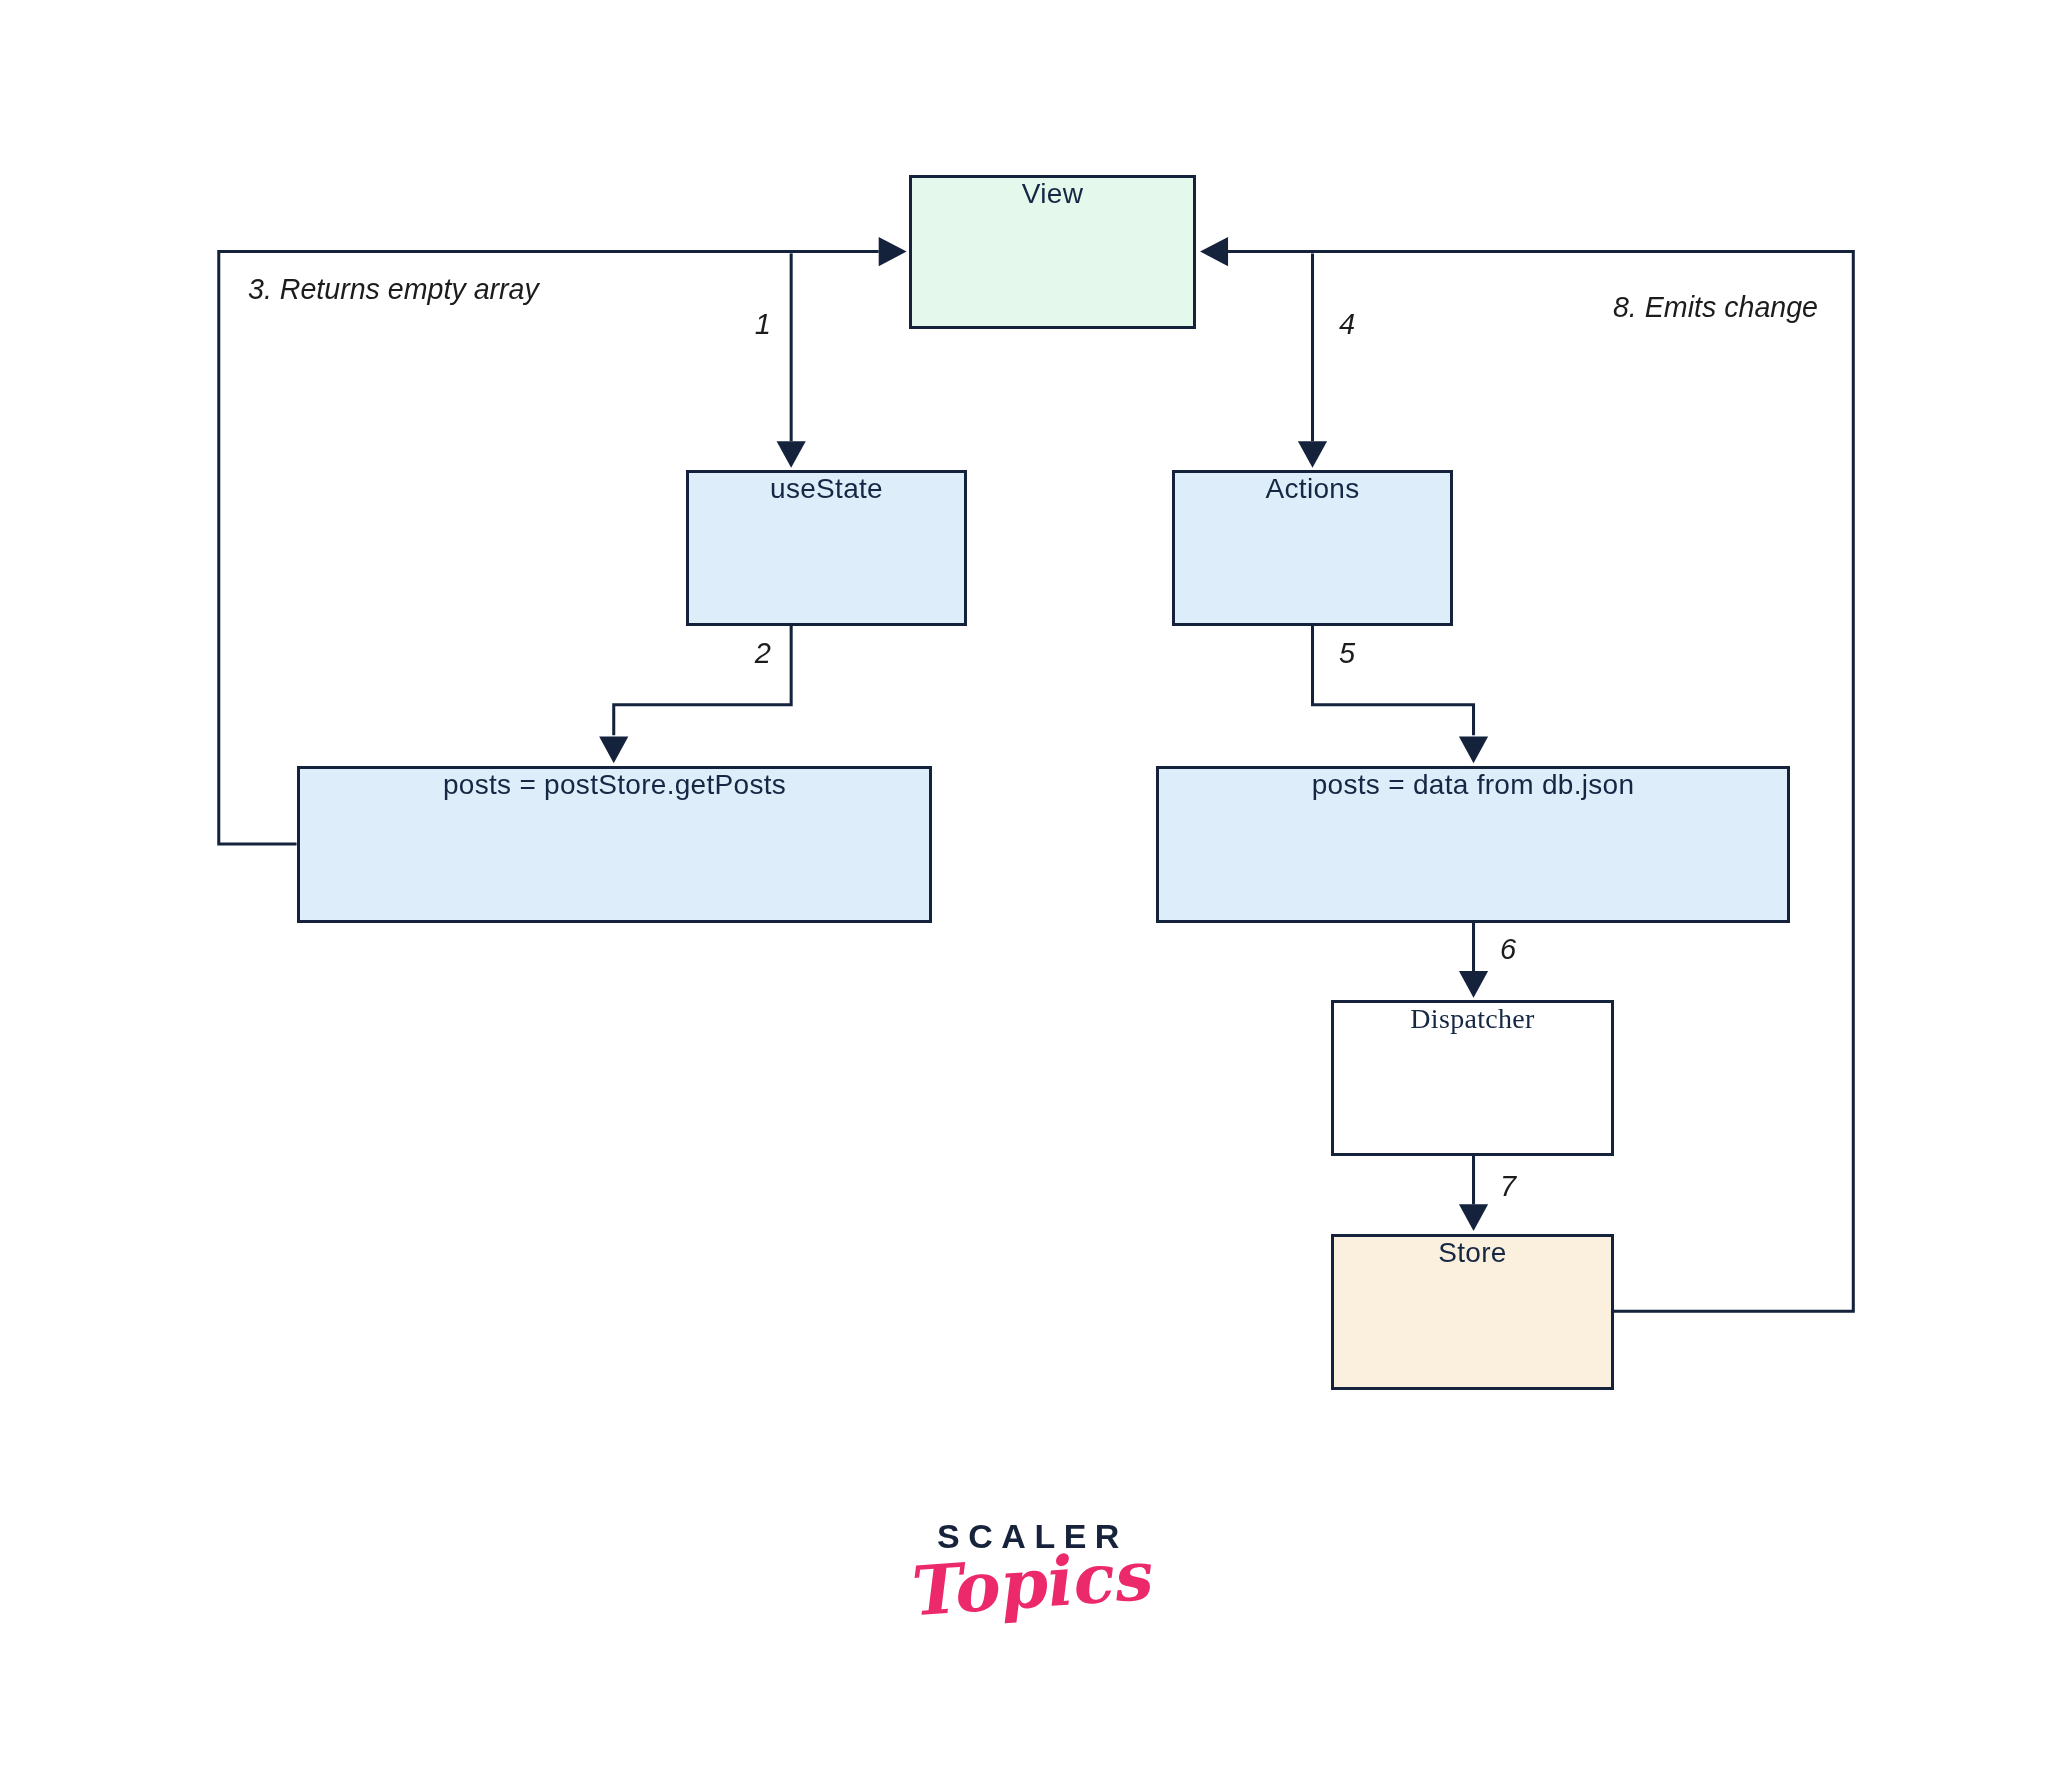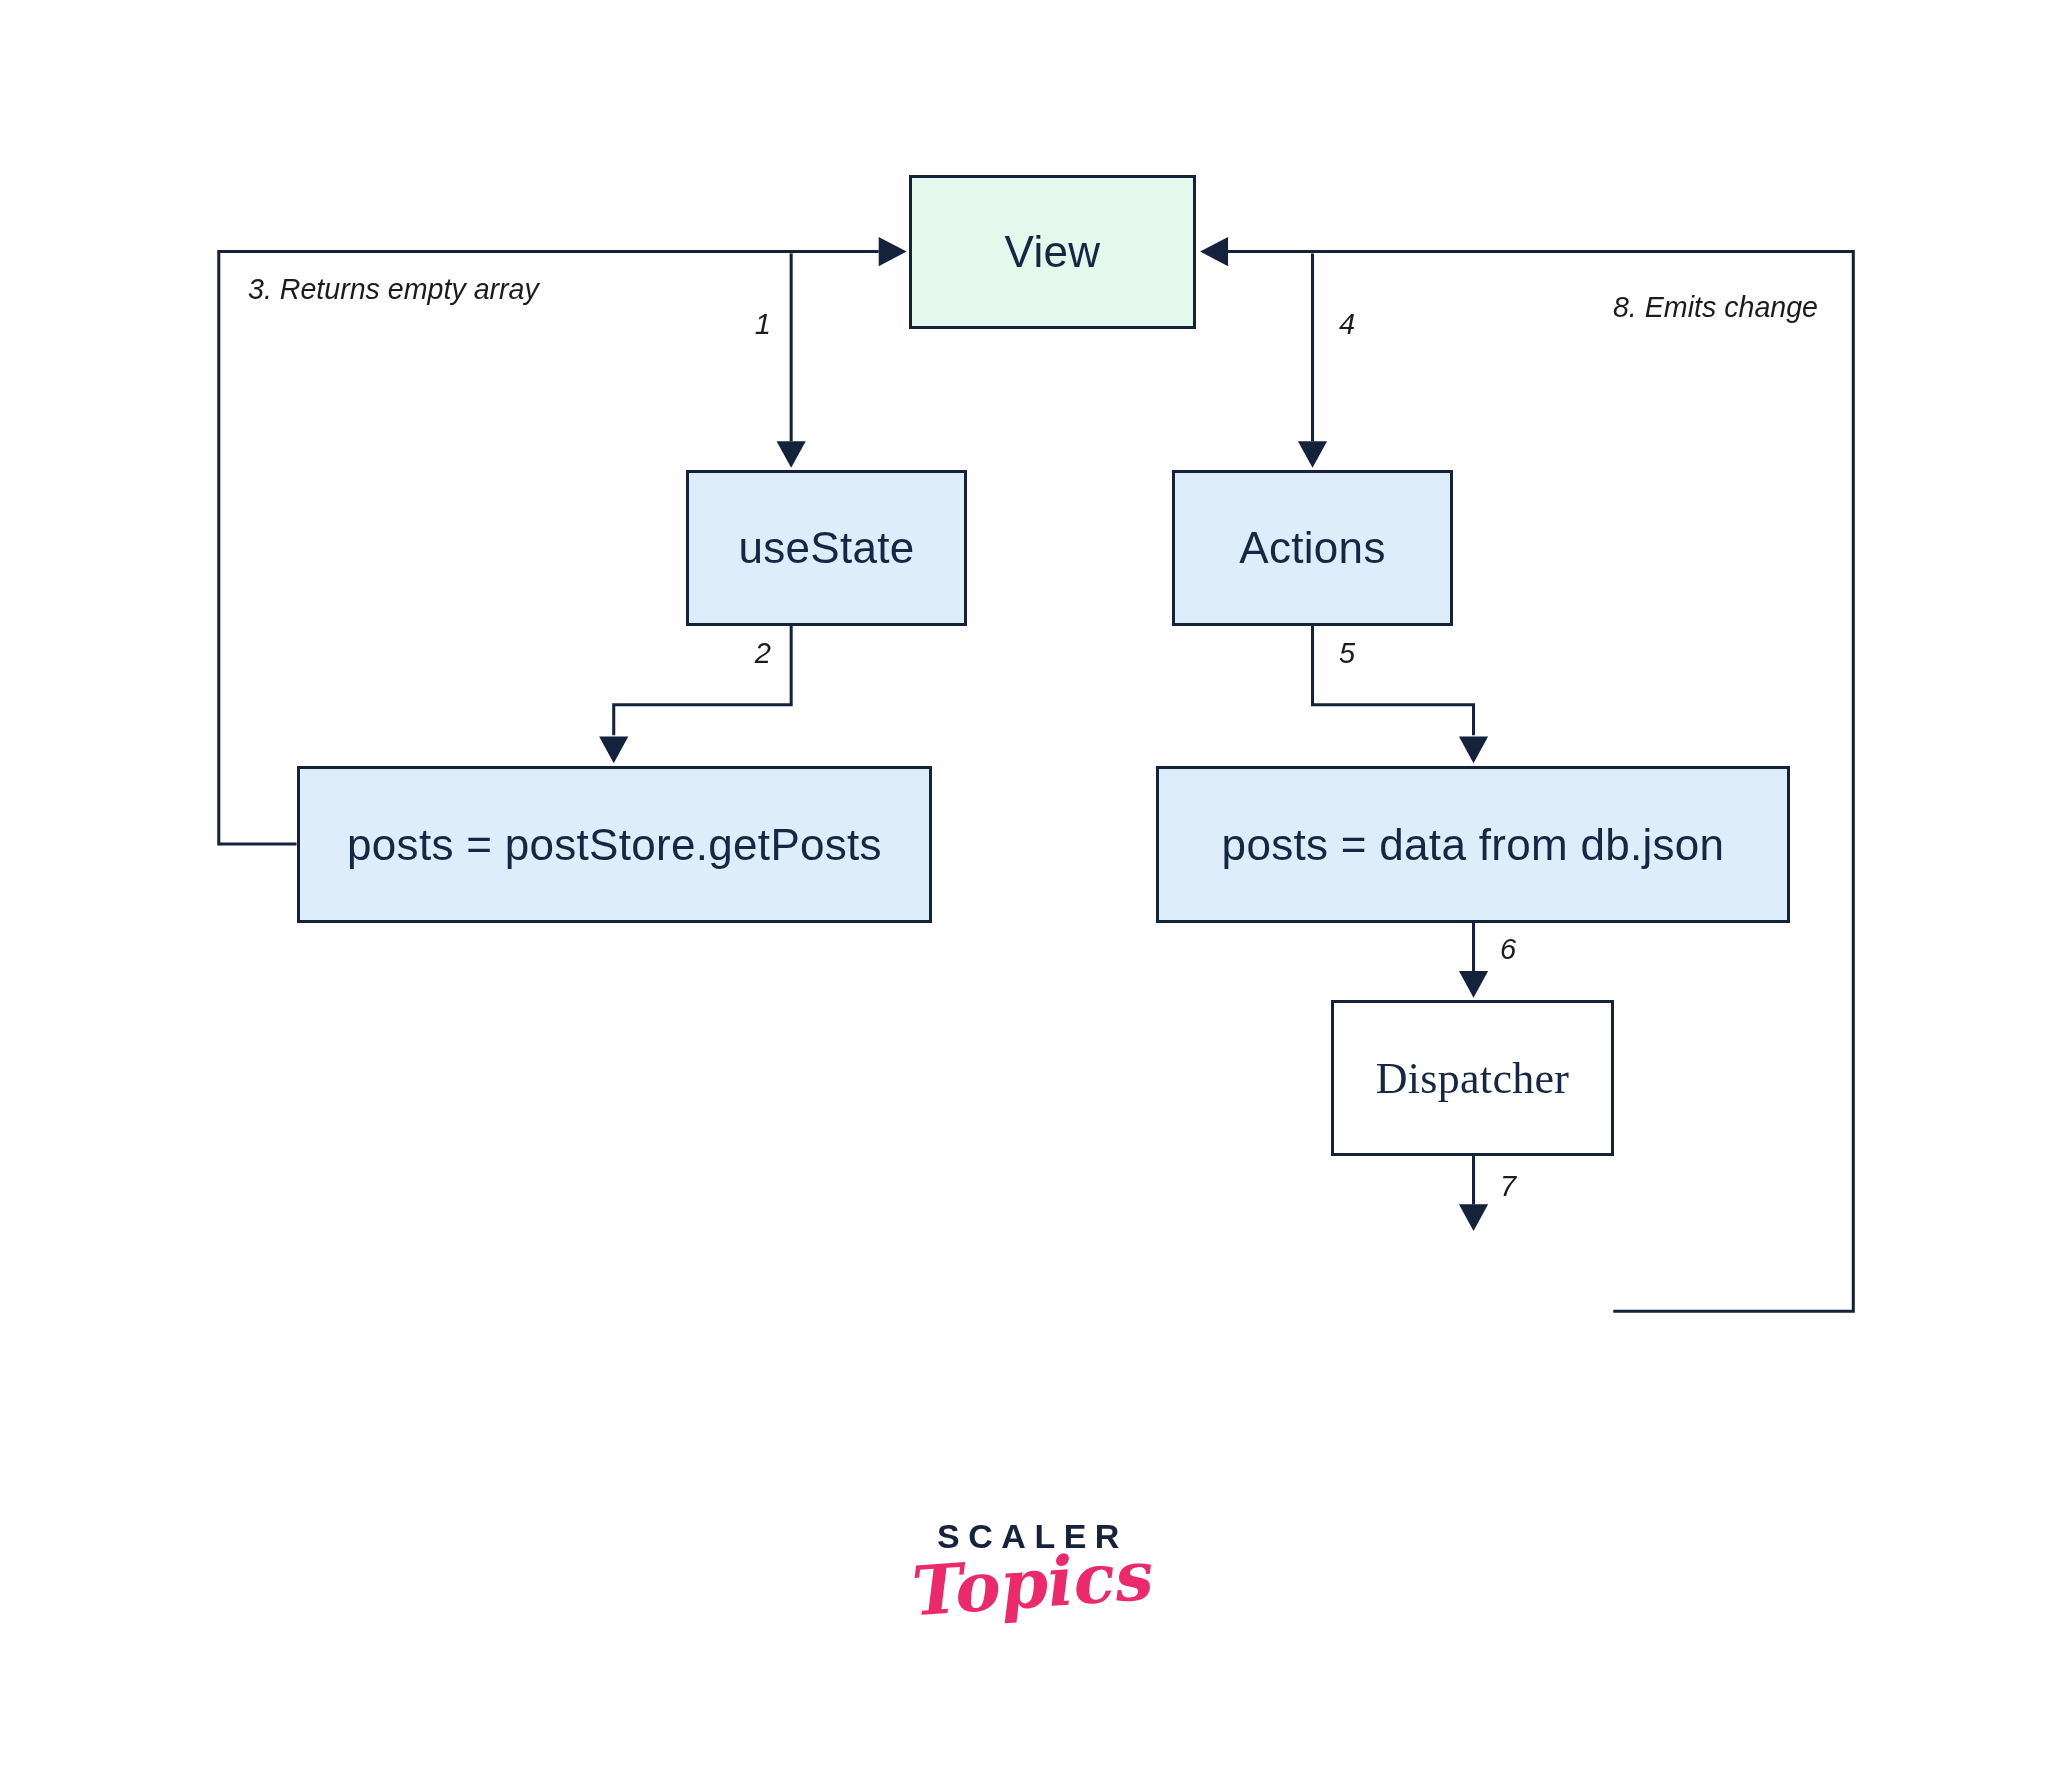--- a/index.html
+++ b/index.html
@@ -17,23 +17,23 @@
   html,body{margin:0;padding:0;}
   body{background:var(--canvas-bg);font-family:"Liberation Sans",sans-serif;}
   .canvas{
     position:relative;width:2066px;height:1784px;
     background:var(--canvas-bg);overflow:hidden;
   }
   svg.wires{position:absolute;left:0;top:0;width:2066px;height:1784px;}
   .edge{stroke:var(--line-color);stroke-width:5;fill:none;}
   .arrowhead{fill:var(--line-color);stroke:none;}
   .node{
-    position:absolute;display:flex;align-items:center;justify-content:center;
+    position:absolute;display:flex;justify-content:center;
     border:3px solid var(--line-color);box-sizing:border-box;
-    color:var(--node-text-color);font-size:44px;letter-spacing:0.3px;
+    color:var(--node-text-color);font-size:28px;letter-spacing:0.3px;
     background:#fff;
   }
   .node.view-node{background:var(--view-bg);}
   .node.blue-node{background:var(--blue-bg);}
   .node.dispatcher-node{background:var(--dispatcher-bg);font-family:Liberation Serif, serif;}
   .node.store-node{background:var(--store-bg);}
   .edge-label{
     position:absolute;font-style:italic;font-size:29px;
     color:var(--annotation-color);line-height:1;
   }
@@ -106,20 +106,23 @@
   </div>
 
   <div class="node blue-node" style="left:1156px;top:766px;width:634px;height:157px;">
     <span>posts = data from db.json</span>
   </div>
 
   <div class="node dispatcher-node" style="left:1331px;top:1000px;width:283px;height:156px;">
     <span>Dispatcher</span>
   </div>
 
+  <div class="node store-node" style="left:1331px;top:1234px;width:283px;height:156px;">
+    <span>Store</span>
+  </div>
 
   <div class="edge-label right-align" style="left:699px;top:310px;width:72px;">1</div>
 
   <div class="edge-label" style="left:1339px;top:310px;">4</div>
 
   <div class="edge-label right-align" style="left:699px;top:639px;width:72px;">2</div>
 
   <div class="edge-label" style="left:1339px;top:639px;">5</div>
 
   <div class="edge-label" style="left:1500px;top:935px;">6</div>

